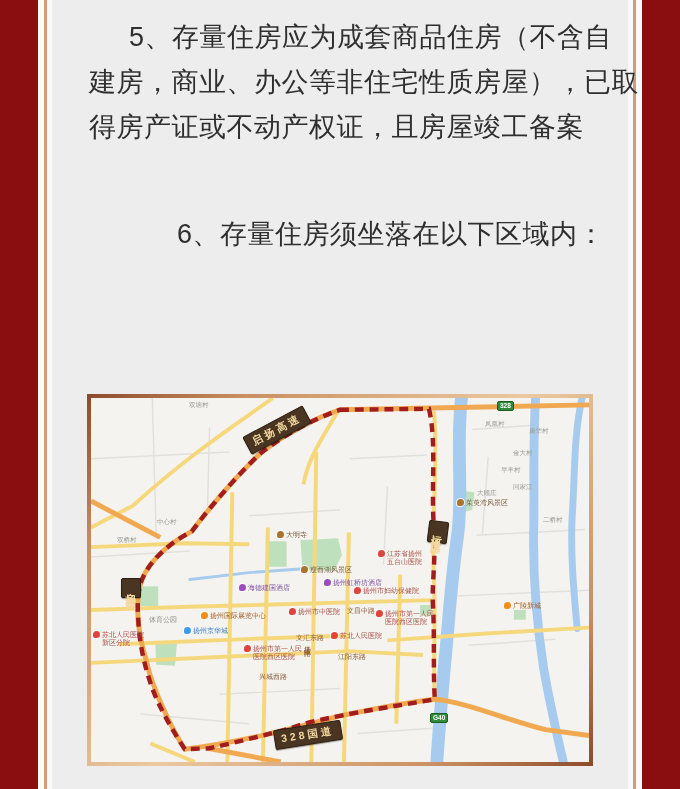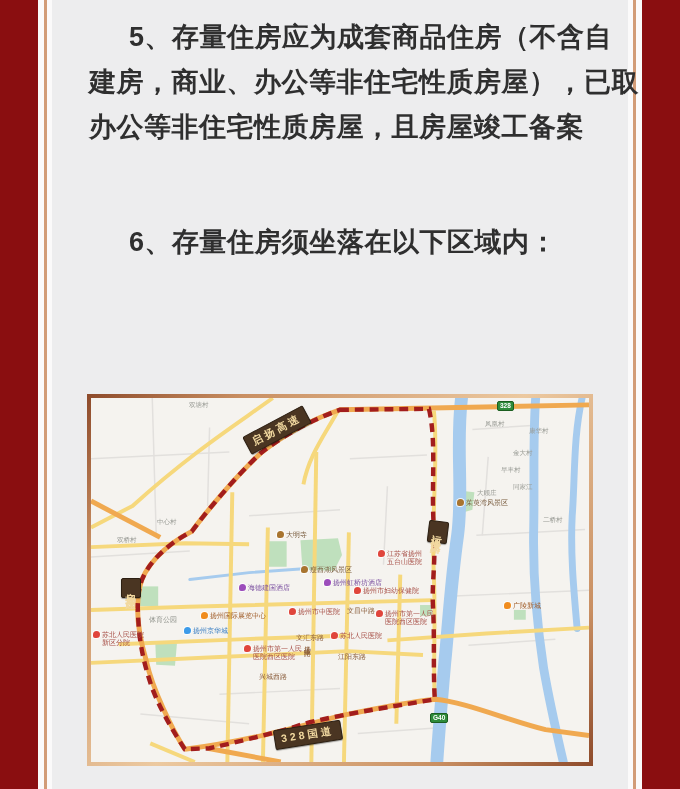--- a/index.html
+++ b/index.html
@@ -11,22 +11,22 @@
   .strip{position:absolute;top:0;bottom:0;width:14px;background:#fbfafa;}
   .strip.left{left:38px;border-left:0;}
   .strip.right{right:38px;}
   .tanline{position:absolute;top:0;bottom:0;width:3px;background:#d29c77;}
   .tanline.left{left:44px;}
   .tanline.right{right:44px;}
 
   .textwrap{position:absolute;left:89px;width:510px;color:#2f2f2f;}
   .para{position:absolute;left:0;width:100%;}
   .p5{top:15px;}
-  .p6{top:220px;}
-  .tline{height:45px;line-height:45px;font-size:27px;letter-spacing:.5px;white-space:nowrap;font-weight:700;}
+  .p6{top:212px;margin-left:48px;}
+  .tline{height:45px;line-height:45px;font-size:27px;letter-spacing:.5px;white-space:nowrap;font-weight:400;}
   .tline.indent{padding-left:40px;}
 
   
   .map-frame{position:absolute;left:87px;top:394px;width:498px;height:364px;
      padding:4px;background:linear-gradient(135deg,#8d4a2a 0%,#c98f62 18%,#ecc9a0 50%,#c98f62 82%,#8d4a2a 100%);}
   .map-inner{position:relative;width:498px;height:364px;background:#f5f3ef;overflow:hidden;}
   .map-inner svg{position:absolute;left:0;top:0;width:100%;height:100%;}
 
   .mlabel{position:absolute;font-size:7px;line-height:8px;white-space:pre-line;display:flex;align-items:flex-start;gap:2px;}
   .mlabel .dot{flex:0 0 auto;width:7px;height:7px;border-radius:50% 50% 50% 2px;margin-top:0;box-shadow:0 0 0 1px rgba(255,255,255,.8);}
@@ -61,21 +61,21 @@
   <div class="band right"></div>
   <div class="strip left"></div>
   <div class="strip right"></div>
   <div class="tanline left"></div>
   <div class="tanline right"></div>
 
   <div class="textwrap">
     <div class="para p5">
       <div class="tline indent">5、存量住房应为成套商品住房（不含自</div>
       <div class="tline">建房，商业、办公等非住宅性质房屋），已取</div>
-      <div class="tline">办公等非住宅性质房屋，且房屋竣工备案</div>
+      <div class="tline">得房产证或不动产权证，且房屋竣工备案</div>
     </div>
     <div class="para p6">
       <div class="tline indent">6、存量住房须坐落在以下区域内：</div>
     </div>
   </div>
 
   <div class="map-frame">
     <div class="map-inner">
       <svg viewBox="0 0 504 371" preserveAspectRatio="none">
 

